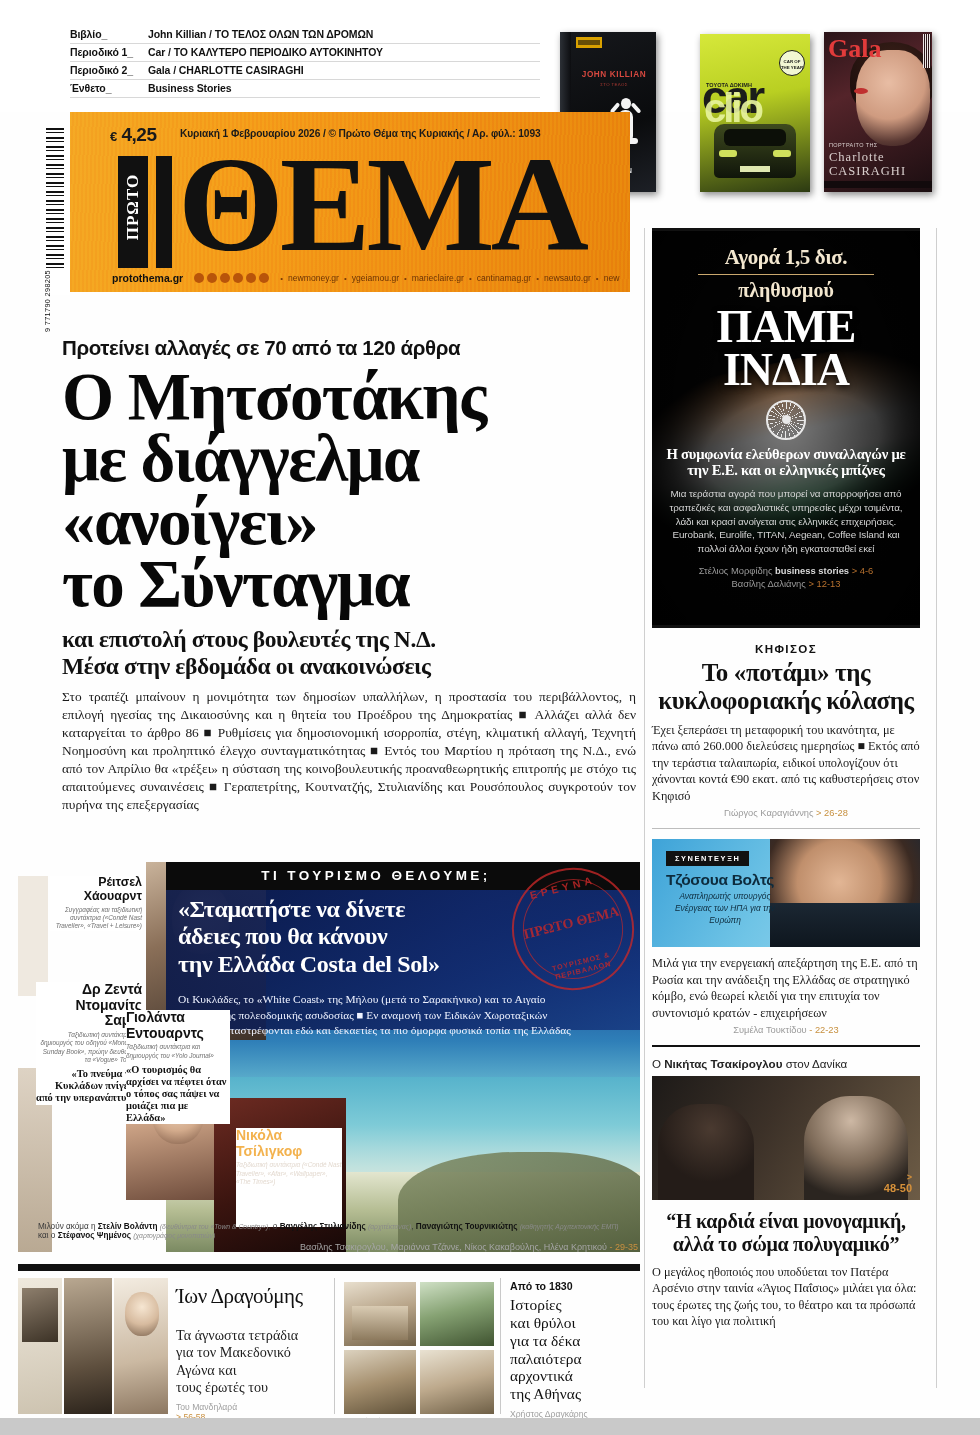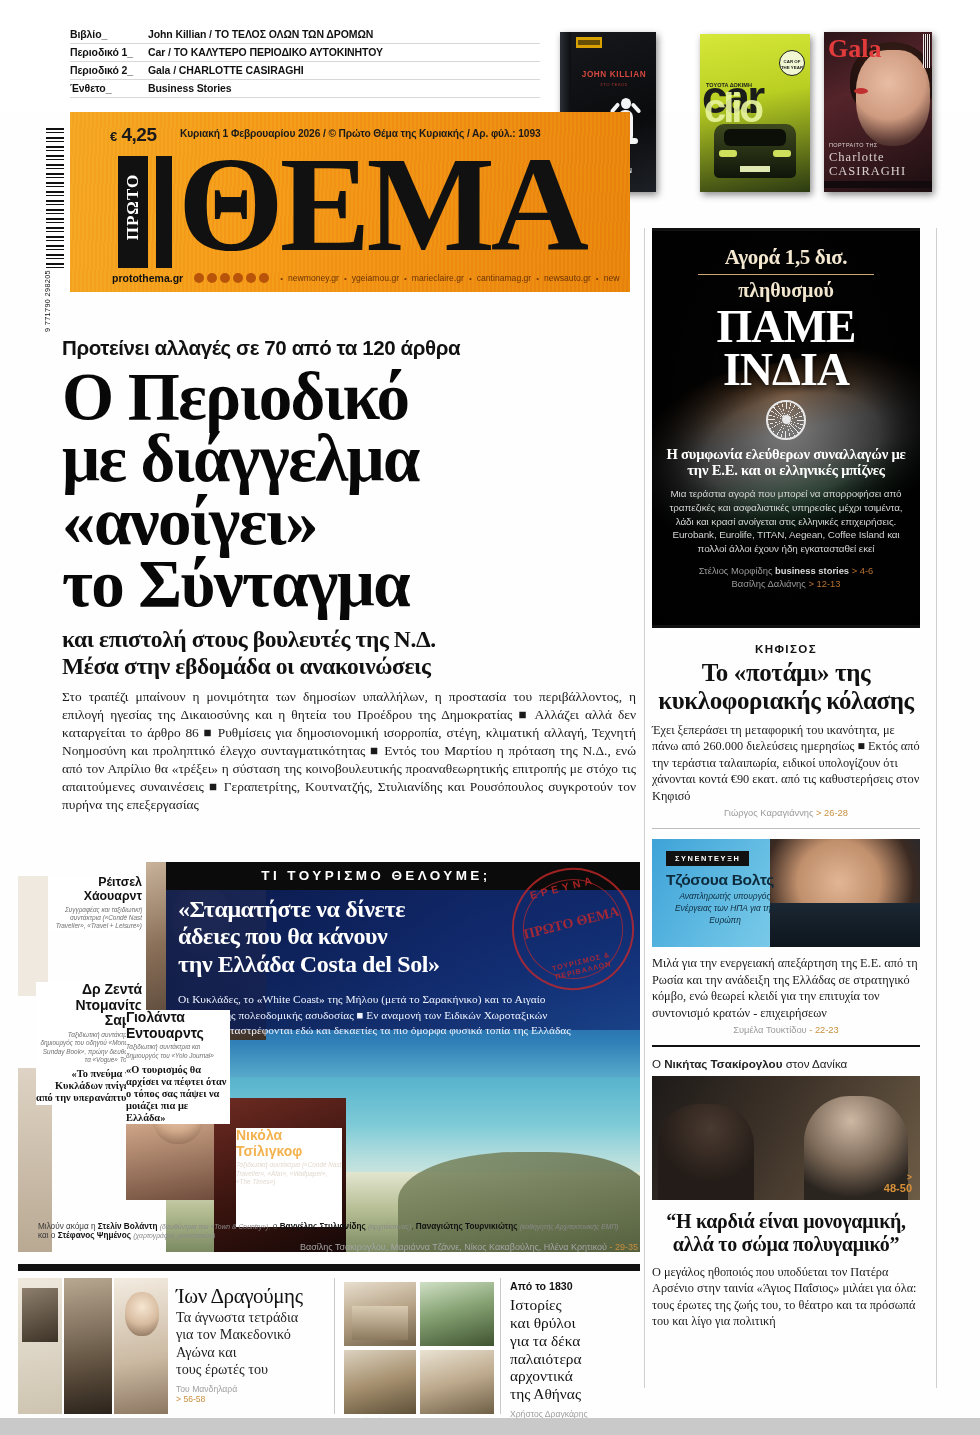--- a/index.html
+++ b/index.html
@@ -274,21 +274,21 @@
   .bi2 { width:48px; height:136px; background: linear-gradient(170deg,#b9a891 0%,#5e4f3e 65%,#2b231b 100%); }
   .bi2::after{content:"";position:absolute;left:9px;top:18px;width:30px;height:38px;border-radius:46%;
      background: radial-gradient(circle at 46% 34%, #e6d3bb 0%, #b39madd 50%, #554536 100%);}
   .bi3 { width:54px; height:136px; background: linear-gradient(170deg,#f3ece1 0%,#cbb9a2 60%,#8c7761 100%); }
   .bi3::after{content:"";position:absolute;left:11px;top:14px;width:34px;height:44px;border-radius:46%;
      background: radial-gradient(circle at 50% 34%, #f6e6d2 0%, #d7bb9f 52%, #7d6550 100%);}
   .drag { position:absolute; left:158px; top:6px; width:152px; }
   .drag h3 { font-family:"Liberation Serif",serif; font-size: 21px; font-weight:normal; color:#111;
      letter-spacing:-.4px;}
   .drag p { font-family:"Liberation Serif",serif; font-size: 14.2px; color:#1e1e1e; line-height:1.22;
-     margin-top:0;}
+     margin-top:18px;}
   .drag .by { font-size: 8.6px; color:#a0a0a0; margin-top:6px;}
   .drag .by .pg { color:#c99040; }
   .vline { position:absolute; top:0; width:1px; height:136px; background:#c9c9c9; }
 
   .midimgs { position:absolute; left:326px; top:4px; width:150px; height:132px; }
   .mi { position:absolute; overflow:hidden; }
   .mi1 { left:0; top:0; width:72px; height:64px;
      background: linear-gradient(165deg,#e8dfce 0%,#b6a286 50%,#6f6047 100%);}
   .mi1::after{content:"";position:absolute;left:8px;top:24px;width:56px;height:34px;
      background:linear-gradient(180deg,#d9cbb3,#8d7a5e);}
@@ -416,21 +416,21 @@
       <span class="site">new</span>
     </div>
   </div>
 
   <div class="rail-divider"></div>
   <div class="right-edge"></div>
 
   <div class="lead">
     <div class="lead-kicker">Προτείνει αλλαγές σε 70 από τα 120 άρθρα</div>
     <div class="lead-head">
-      <div>Ο Περιοδικό</div>
+      <div>Ο Μητσοτάκης</div>
       <div>με διάγγελμα</div>
       <div>«ανοίγει»</div>
       <div>το Σύνταγμα</div>
     </div>
     <div class="lead-sub">
       <div>και επιστολή στους βουλευτές της Ν.Δ.</div>
       <div>Μέσα στην εβδομάδα οι ανακοινώσεις</div>
     </div>
     <div class="lead-body">Στο τραπέζι μπαίνουν η μονιμότητα των δημοσίων υπαλλήλων, η προστασία του περιβάλλοντος, η επιλογή ηγεσίας της Δικαιοσύνης και η θητεία του Προέδρου της Δημοκρατίας ■ Αλλάζει αλλά δεν καταργείται το άρθρο 86 ■ Ρυθμίσεις για δημοσιονομική ισορροπία, στέγη, κλιματική αλλαγή, Τεχνητή Νοημοσύνη και προληπτικό έλεγχο συνταγματικότητας ■ Εντός του Μαρτίου η πρόταση της Ν.Δ., ενώ από τον Απρίλιο θα «τρέξει» η σύσταση της κοινοβουλευτικής προαναθεωρητικής επιτροπής με στόχο τις απαιτούμενες συναινέσεις ■ Γεραπετρίτης, Κουτνατζής, Στυλιανίδης και Ρουσόπουλος συγκροτούν τον πυρήνα της επεξεργασίας</div>
   </div>

